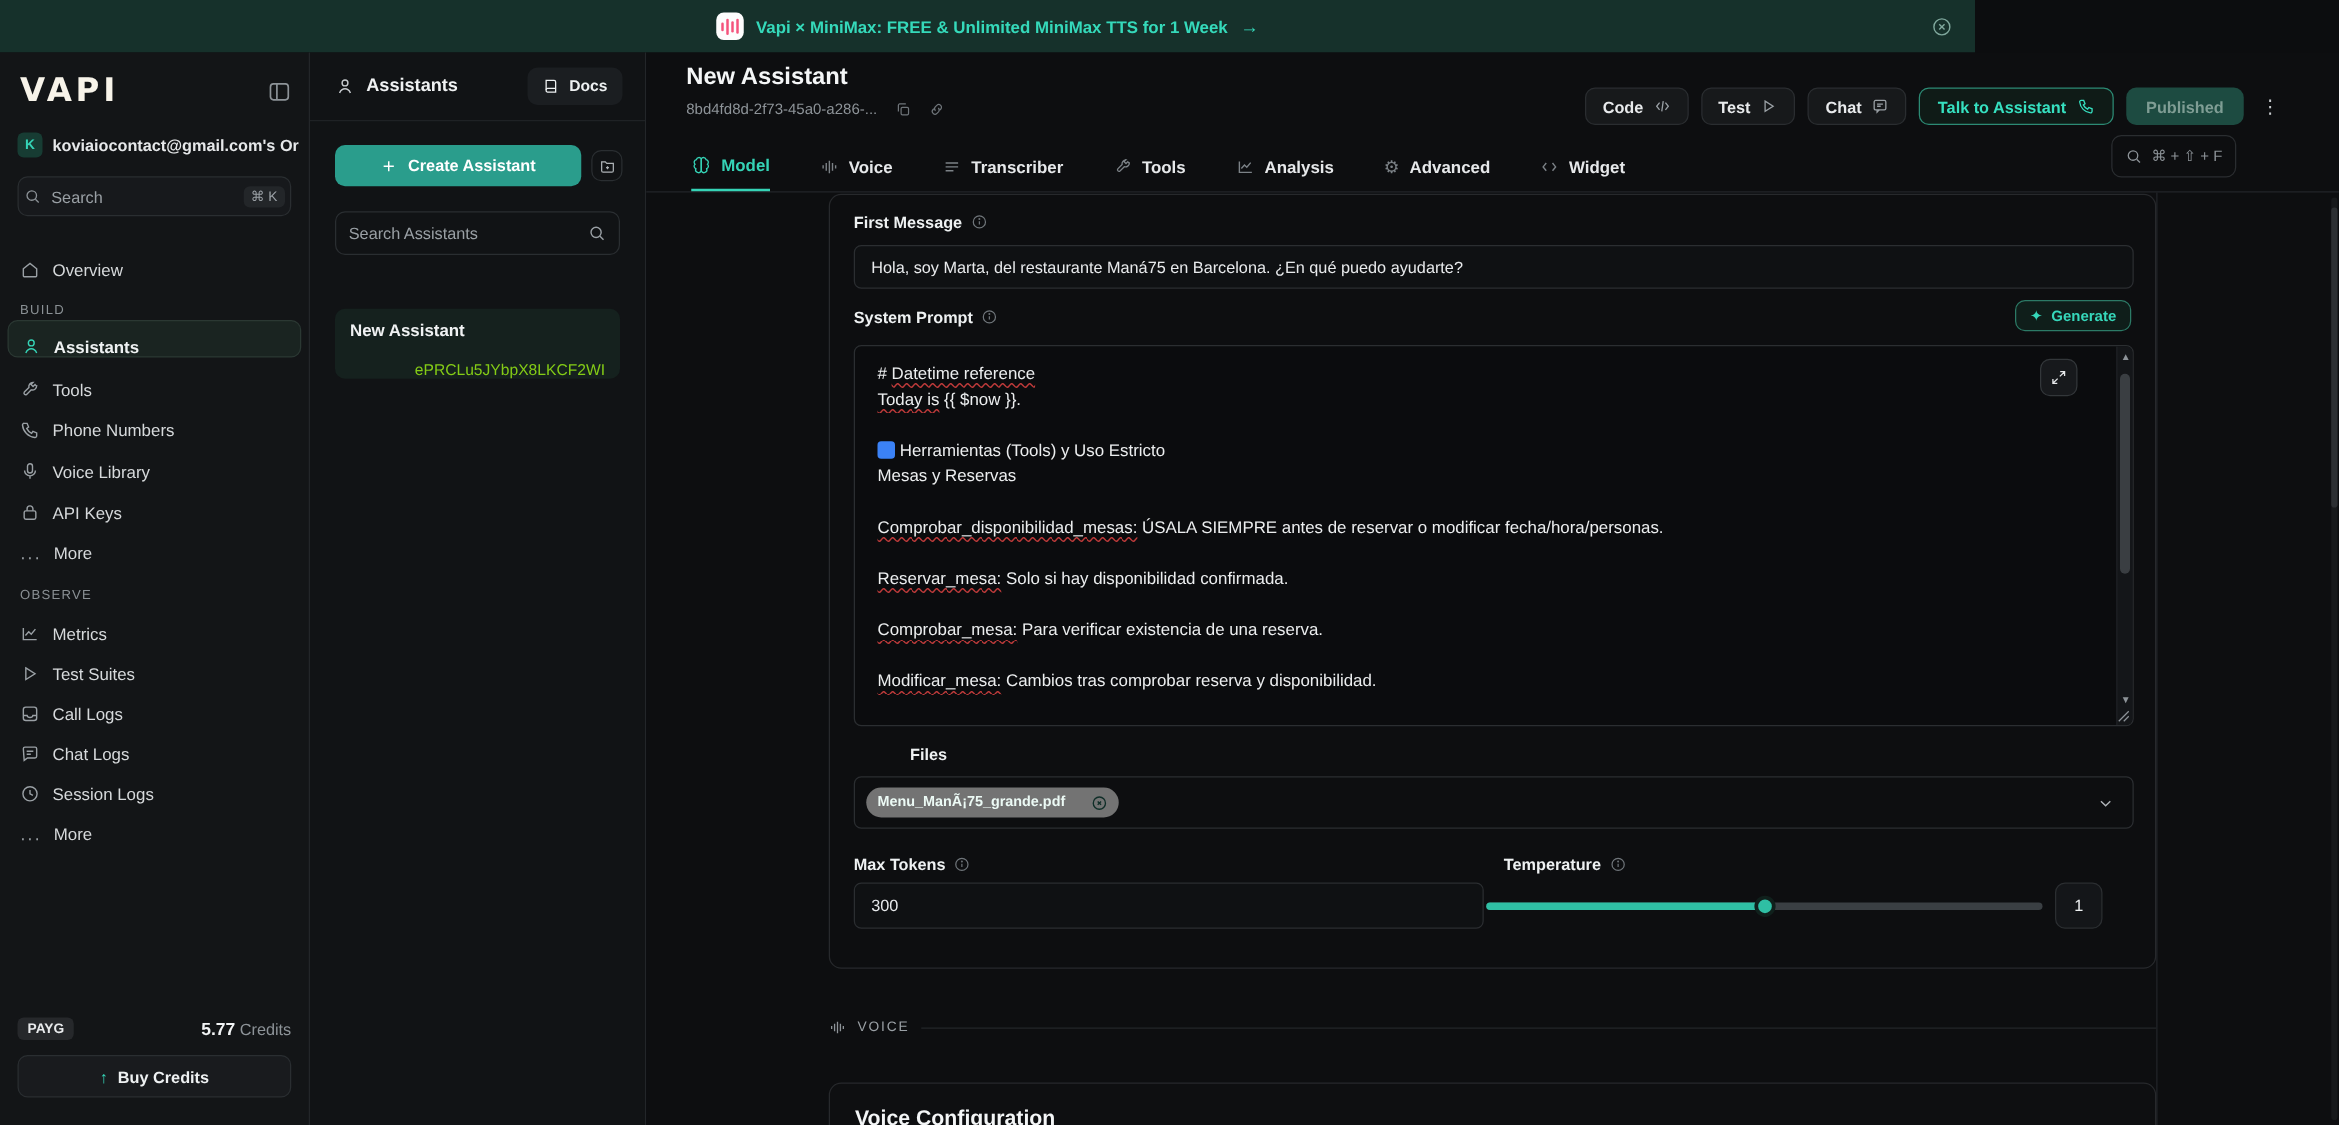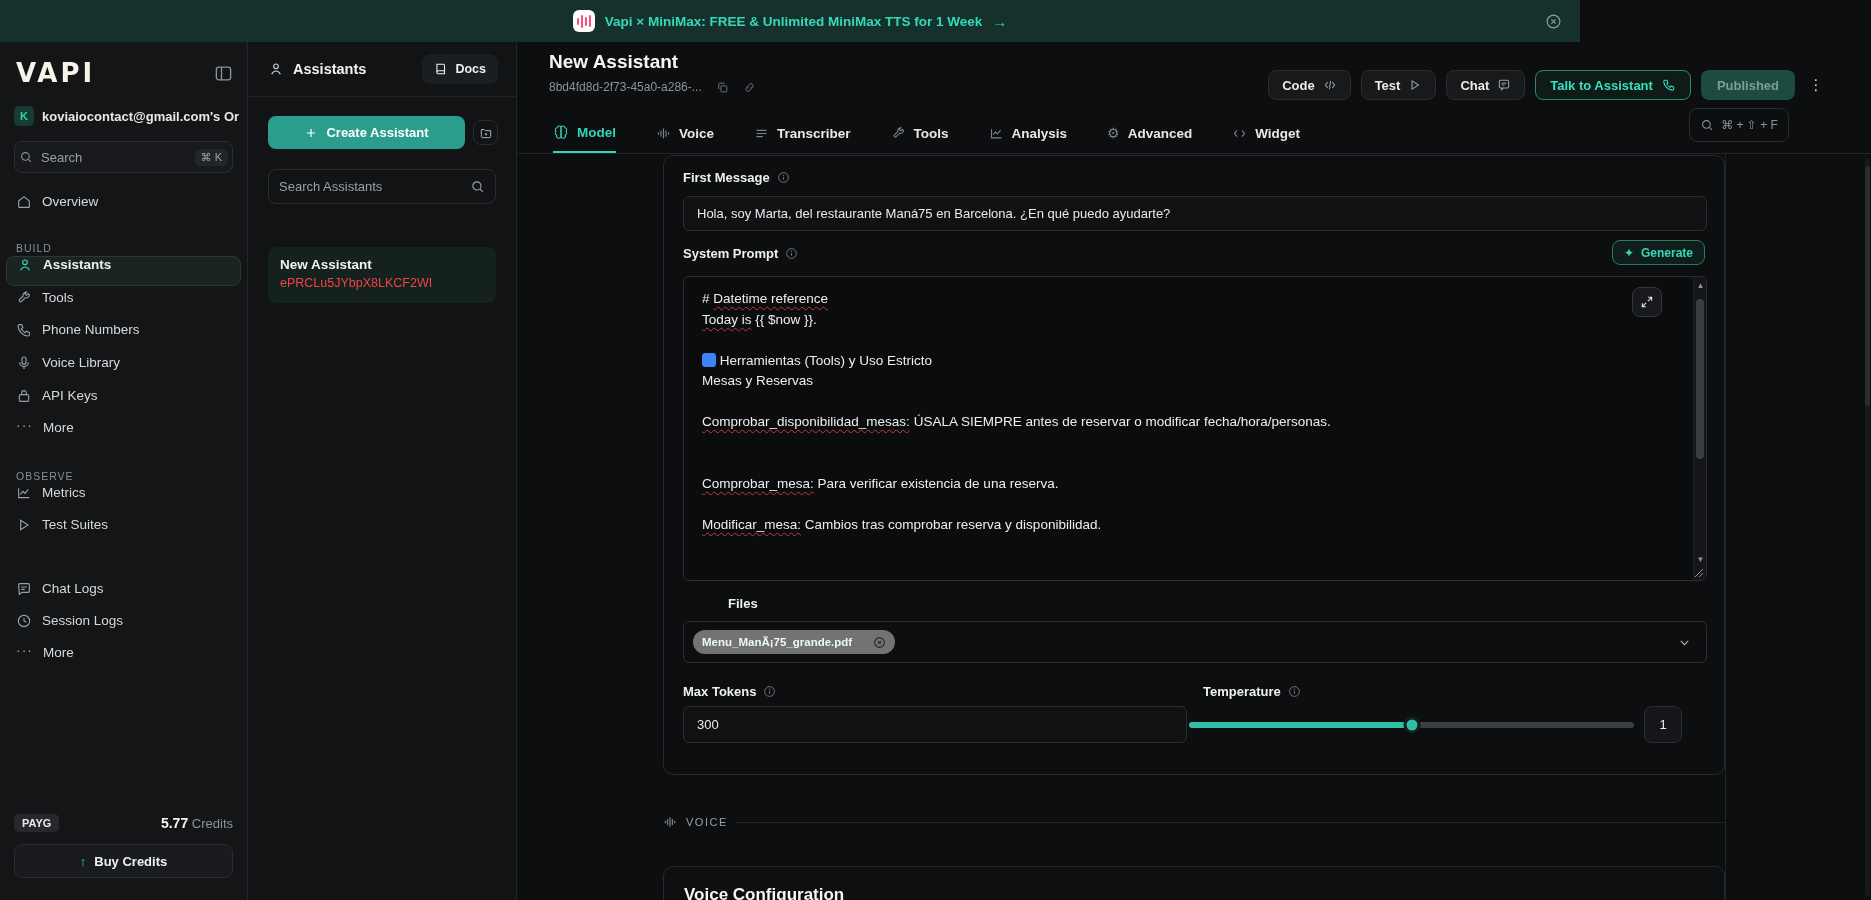--- a/index.html
+++ b/index.html
@@ -26,21 +26,21 @@
   .logo { font-size:26px; font-weight:900; letter-spacing:3px; color:#f7f3e9; font-family:"DejaVu Sans",sans-serif; }
   .collapse-btn { color:#8d9398; cursor:pointer; }
   .account-row { position:absolute; left:14px; right:8px; top:64px; display:flex; align-items:center; gap:8px; }
   .avatar { width:20px; height:20px; border-radius:5px; background:#173c33; color:#35d3b6; font-size:11px; font-weight:bold;
     display:flex; align-items:center; justify-content:center; }
   .account-name { font-size:13px; color:#e6e8ea; font-weight:bold; white-space:nowrap; overflow:hidden; }
   .side-search { position:absolute; left:14px; right:14px; top:99px; height:32px; border:1px solid #2a2e31; border-radius:8px;
     background:#17191c; display:flex; align-items:center; padding:0 4px; gap:8px; color:#8d9398; }
   .side-search .ph { font-size:13px; color:#9aa0a5; flex:1; }
   .kbd { background:#232629; border-radius:5px; font-size:11px; color:#9aa0a5; padding:2px 6px; }
-  .nav-item { position:absolute; left:6px; right:6px; height:30px; display:flex; align-items:flex-start; gap:10px;
+  .nav-item { position:absolute; left:6px; right:6px; height:30px; display:flex; align-items:flex-end; gap:10px;
     padding:0 10px; border-radius:8px; color:#d6d9db; font-size:13.5px; cursor:pointer; }
   .nav-item .ic { color:#9aa0a5; }
   .nav-item.active { background:#1a2421; border:1px solid #2b3833; color:#eef1f2; font-weight:bold; }
   .nav-item.active .ic { color:#35d3b6; }
   .section-label { position:absolute; left:16px; font-size:10.5px; letter-spacing:1px; color:#8a9094; }
   .dots-glyph { font-size:14px; letter-spacing:1px; color:#9aa0a5; line-height:10px; }
   .billing { position:absolute; left:14px; right:14px; top:772px; }
   .billing-top { display:flex; align-items:center; justify-content:space-between; margin-bottom:12px; }
   .payg { background:#26282b; border-radius:5px; padding:3px 8px; font-size:11px; font-weight:bold; color:#e8eaec; }
   .credits { font-size:13px; color:#8d9398; }
@@ -61,21 +61,21 @@
     display:flex; align-items:center; justify-content:center; gap:8px; color:#fff; font-size:13px; font-weight:bold; cursor:pointer; }
   .folder-btn { position:absolute; left:225px; top:78px; width:25px; height:25px; border:1px solid #2a2e31; border-radius:8px;
     display:flex; align-items:center; justify-content:center; color:#aeb3b7; cursor:pointer; }
   .assist-search { position:absolute; left:20px; top:127px; width:228px; height:35px; border:1px solid #2a2e31; border-radius:8px;
     display:flex; align-items:center; padding:0 10px; gap:8px; }
   .assist-search .ph { flex:1; font-size:13px; color:#9aa0a5; }
   .assist-search .ic { color:#9aa0a5; }
   .assist-item { position:absolute; left:20px; top:205px; width:228px; height:56px; background:#15211e; border-radius:8px;
     padding:10px 12px; cursor:pointer; }
   .assist-item .nm { font-size:13.5px; font-weight:bold; color:#f0f2f3; }
-  .assist-item .id { font-size:12.5px; color:#ef4444; margin-top:4px; }
+  .assist-item .id { font-size:12.5px; color:#84cc16; margin-top:17px;text-align:right; }
 
   
   .main { position:relative; flex:1; height:100%; background:#0d0e10; }
   .main-head { position:absolute; left:0; top:0; right:0; height:112px; border-bottom:1px solid #222528; }
   .page-title { position:absolute; left:32px; top:9px; font-size:19px; font-weight:bold; color:#f4f6f7; }
   .id-row { position:absolute; left:32px; top:38px; display:flex; align-items:center; gap:14px; color:#8d9398; }
   .id-text { font-size:12px; color:#8d9398; }
   .id-row .ic { color:#6f757a; cursor:pointer; }
   .head-actions { position:absolute; right:44px; top:28px; display:flex; align-items:center; gap:10px; }
   .hbtn { height:30px; padding:0 13px; background:#17191b; border:1px solid #2a2d30; border-radius:8px;
@@ -270,20 +270,29 @@
       <span>Metrics</span>
     </div>
     <div class="nav-item" style="top:475px">
       <span class="ic">
         <svg viewBox="0 0 24 24" width="16" height="16" fill="none" stroke="currentColor" stroke-width="1.7">
           <path d="M7 5l11 7-11 7z"></path>
           </svg>
       </span>
       <span>Test Suites</span>
     </div>
+    <div class="nav-item" style="top:507px">
+      <span class="ic">
+        <svg viewBox="0 0 24 24" width="16" height="16" fill="none" stroke="currentColor" stroke-width="1.7">
+          <rect x="4" y="4" width="16" height="16" rx="3"></rect>
+            <path d="M4 14h4.5c.3 1.5 1.6 2.5 3.5 2.5s3.2-1 3.5-2.5H20"></path>
+          </svg>
+      </span>
+      <span>Call Logs</span>
+    </div>
     <div class="nav-item" style="top:539px">
       <span class="ic">
         <svg viewBox="0 0 24 24" width="16" height="16" fill="none" stroke="currentColor" stroke-width="1.7">
           <path d="M4 6a2 2 0 0 1 2-2h12a2 2 0 0 1 2 2v9a2 2 0 0 1-2 2H9l-4 3z"></path>
             <path d="M8 9h8M8 12.5h5"></path>
           </svg>
       </span>
       <span>Chat Logs</span>
     </div>
     <div class="nav-item" style="top:571px">
@@ -528,20 +537,21 @@
         <div class="prompt-box">
           <div class="prompt-content">
               <div class="pl"><span># </span><span class="wavy">Datetime reference</span></div>
               <div class="pl"><span class="wavy">Today is</span><span> {{ $now }}.</span></div>
               <div class="pl">&nbsp;</div>
               <div class="pl"><span class="bluesq"></span><span> Herramientas (Tools) y Uso Estricto</span></div>
               <div class="pl"><span>Mesas y Reservas</span></div>
               <div class="pl">&nbsp;</div>
               <div class="pl"><span class="wavy">Comprobar_disponibilidad_mesas:</span><span> ÚSALA SIEMPRE antes de reservar o modificar fecha/hora/personas.</span></div>
               <div class="pl">&nbsp;</div>
+              <div class="pl"><span class="wavy">Reservar_mesa:</span><span> Solo si hay disponibilidad confirmada.</span></div>
               <div class="pl">&nbsp;</div>
               <div class="pl"><span class="wavy">Comprobar_mesa:</span><span> Para verificar existencia de una reserva.</span></div>
               <div class="pl">&nbsp;</div>
               <div class="pl"><span class="wavy">Modificar_mesa:</span><span> Cambios tras comprobar reserva y disponibilidad.</span></div>
             </div>
           <span class="expand-btn">
             <svg viewBox="0 0 24 24" width="14" height="14" fill="none" stroke="currentColor" stroke-width="1.8">
               <path d="M14 4h6v6M10 20H4v-6M20 4l-6.5 6.5M4 20l6.5-6.5"></path>
               </svg>
           </span>

